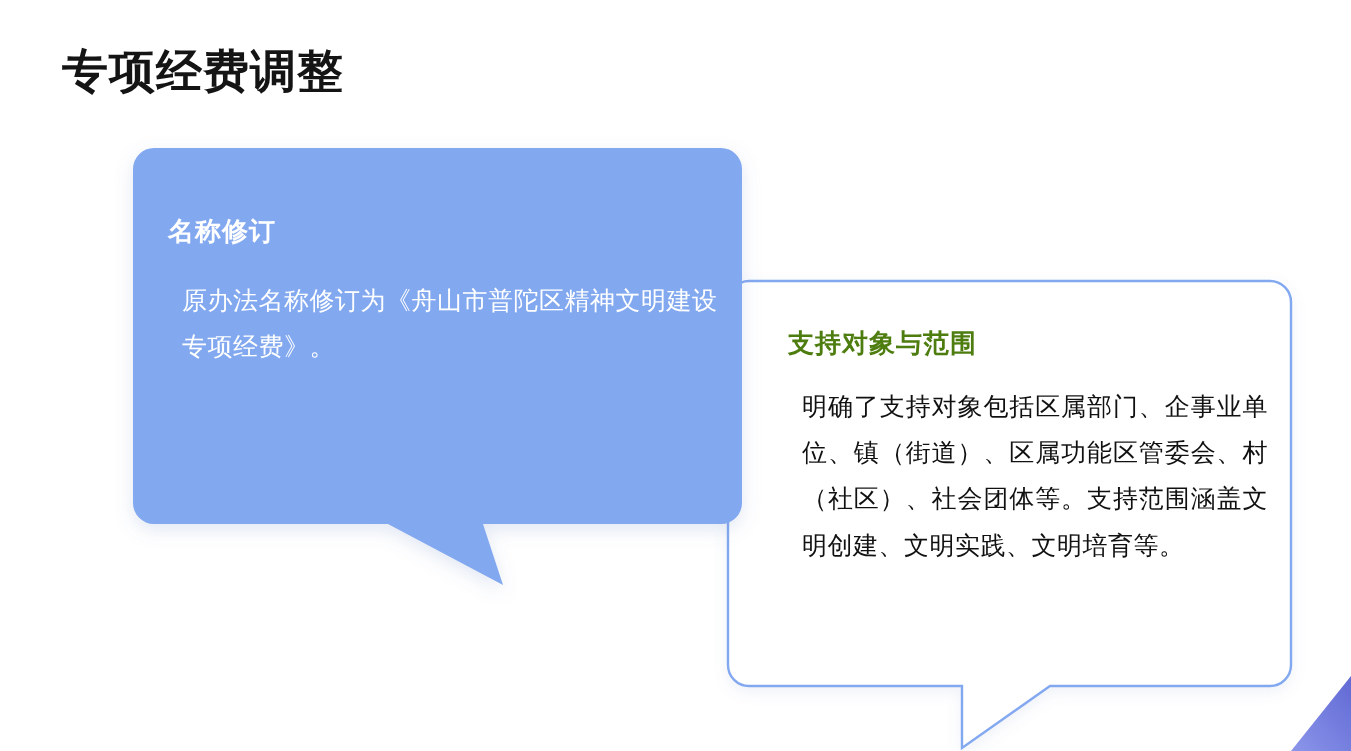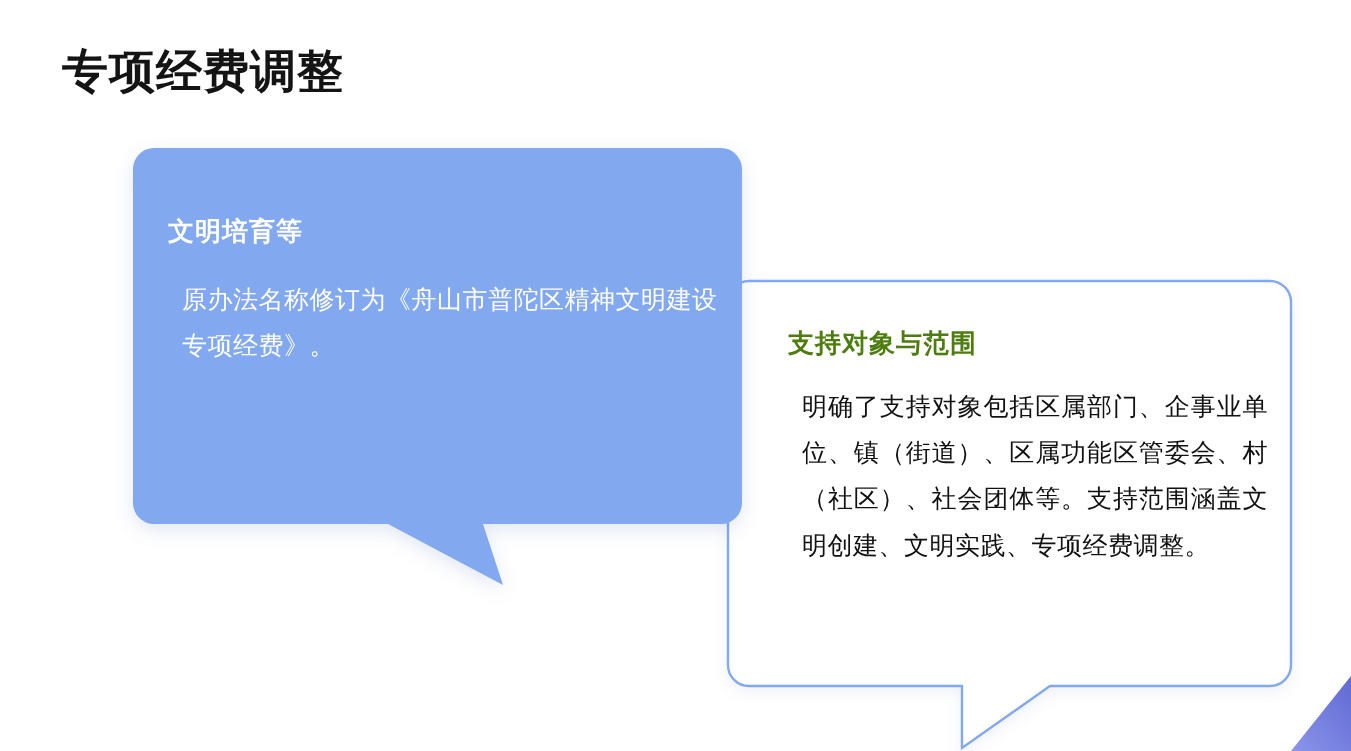--- a/index.html
+++ b/index.html
@@ -63,21 +63,20 @@
     letter-spacing: 1px;
   }
   #callout-primary-text .callout-body {
     font-size: 25px;
     font-weight: normal;
     color: #ffffff;
     line-height: 1.85;
     margin: 0;
     padding-left: 14px;
     letter-spacing: 0.5px;
-    font-family: Liberation Serif, serif;
   }
 
   
   #callout-secondary-text {
     left: 788px;
     top: 327px;
     width: 480px;
   }
   #callout-secondary-text .callout-heading {
     font-size: 26px;
@@ -145,22 +144,22 @@
              L 133,169
              A 21,21 0 0 1 154,148
              Z" fill="#82a8f0"></path>
 
     <path d="M 1351,676 L 1351,751 L 1291,751 Z" fill="url(#cornerGrad)"></path>
   </svg>
 
   <div id="slide-title">专项经费调整</div>
 
   <div class="callout-text-block" id="callout-primary-text">
-    <div class="callout-heading">文明培育等</div>
+    <div class="callout-heading">名称修订</div>
     <div class="callout-body">原办法名称修订为《舟山市普陀区精神文明建设专项经费》。</div>
   </div>
 
   <div class="callout-text-block" id="callout-secondary-text">
     <div class="callout-heading">支持对象与范围</div>
-    <div class="callout-body">明确了支持对象包括区属部门、企事业单位、镇（街道）、区属功能区管委会、村（社区）、社会团体等。支持范围涵盖文明创建、文明实践、专项经费调整。</div>
+    <div class="callout-body">明确了支持对象包括区属部门、企事业单位、镇（街道）、区属功能区管委会、村（社区）、社会团体等。支持范围涵盖文明创建、文明实践、文明培育等。</div>
   </div>
 
 </div>
 
 </body></html>

